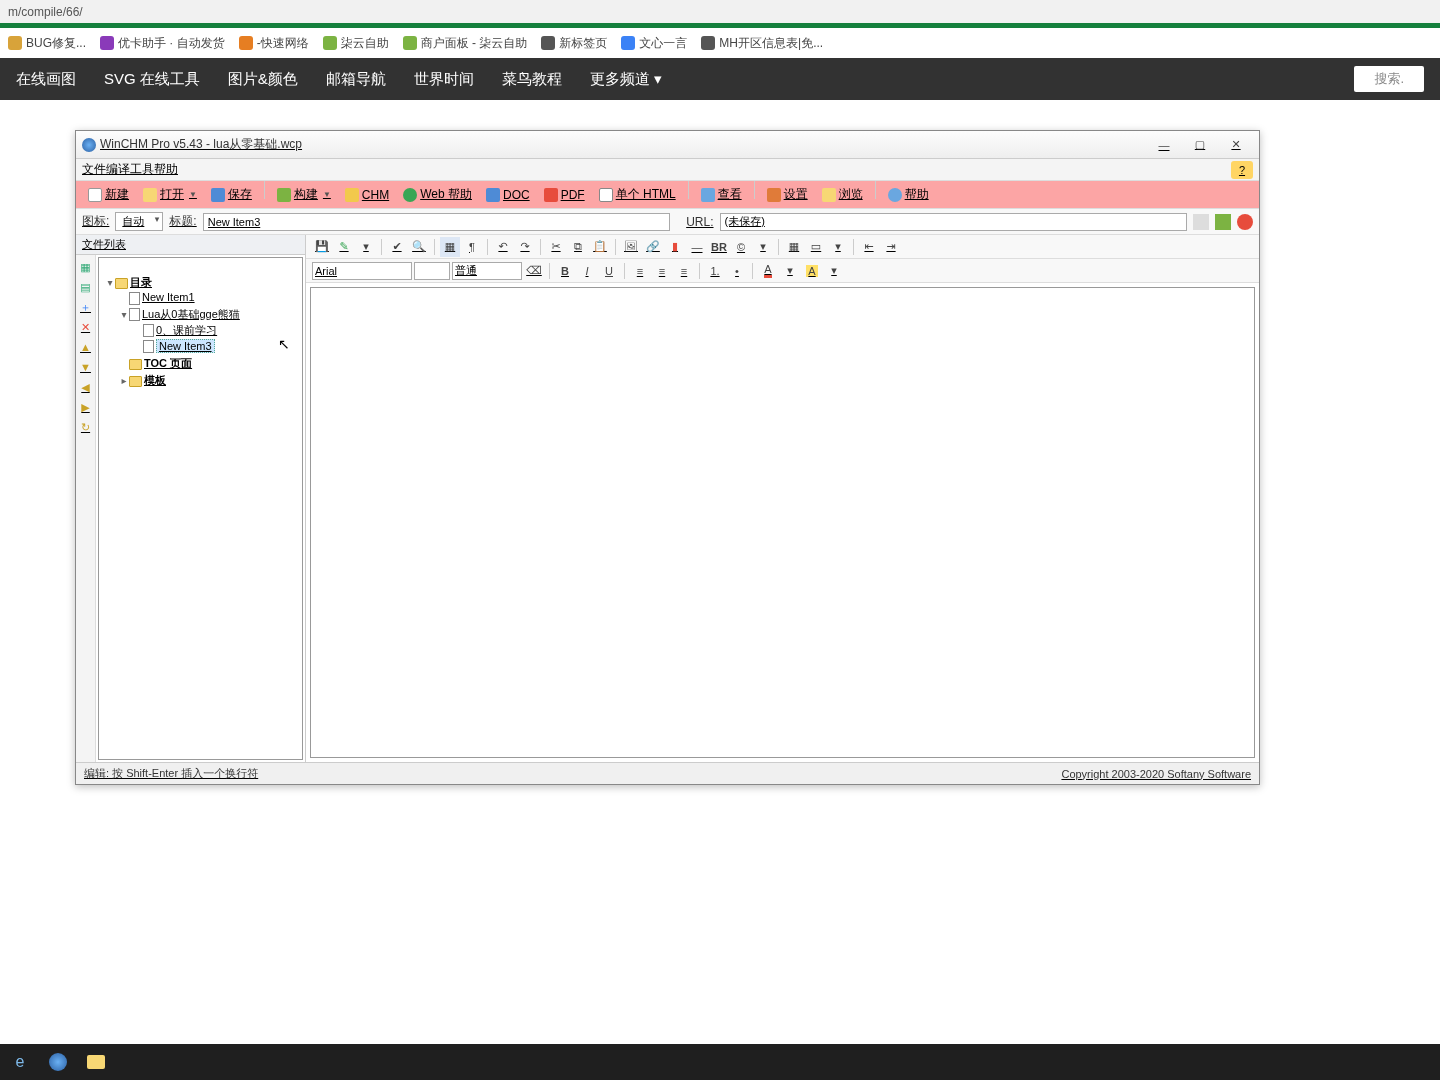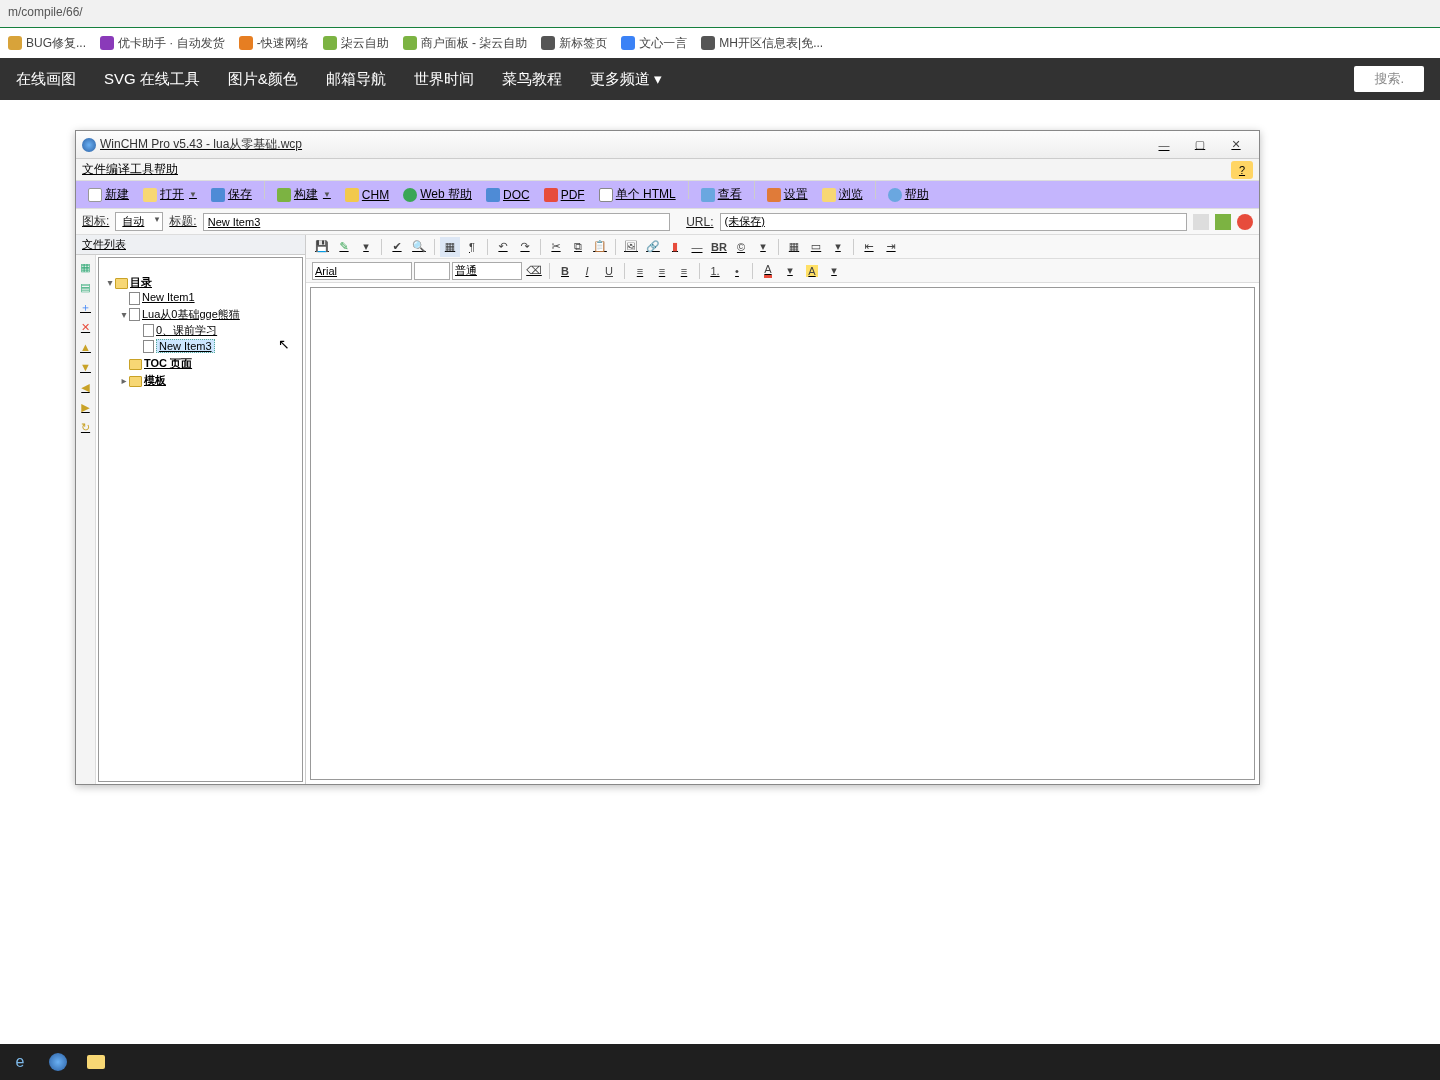--- a/index.html
+++ b/index.html
@@ -1,38 +1,38 @@
 <!DOCTYPE html>
 <html><head>
 <meta charset="utf-8">
 <style>
 * { box-sizing: border-box; margin: 0; padding: 0; font-family: "Microsoft YaHei", Arial, sans-serif; }
 body { background: #fff; width: 1440px; height: 1080px; overflow: hidden; position: relative; }
 
-.urlbar { height: 28px; background: #f1f1f1; border-bottom: 1px solid #15803d; font-size: 12px; color: #555; padding: 5px 8px; }
+.urlbar { height: 28px; background: #f1f1f1; border-bottom: 5px solid #15803d; font-size: 12px; color: #555; padding: 5px 8px; }
 .bookmarks { height: 30px; background: #fff; display: flex; align-items: center; gap: 14px; padding: 0 8px; font-size: 12px; color: #444; }
 .bookmarks .bm { display: flex; align-items: center; gap: 4px; cursor: pointer; }
 .bm-icon { width: 14px; height: 14px; border-radius: 3px; display: inline-block; }
 
 .navbar { height: 42px; background: #323232; display: flex; align-items: center; padding: 0 16px; gap: 28px; }
 .navbar a { color: #fff; font-size: 15px; text-decoration: none; cursor: pointer; }
 .navbar .search { margin-left: auto; background: #fff; padding: 4px 20px; font-size: 13px; color: #888; border-radius: 2px; }
 
 .apparea { position: absolute; left: 75px; top: 130px; width: 1185px; height: 655px; background: #fff; border: 1px solid #888; box-shadow: 0 2px 8px rgba(0,0,0,.25); display: flex; flex-direction: column; text-decoration: underline; }
 
 .titlebar { height: 28px; background: linear-gradient(#fdfdfd,#eee); border-bottom: 1px solid #ccc; display: flex; align-items: center; padding: 0 6px; font-size: 12px; }
 .titlebar .title { margin-left: 4px; color: #333; }
 .titlebar .winbtns { margin-left: auto; display: flex; gap: 2px; }
 .winbtn { width: 34px; height: 20px; display: flex; align-items: center; justify-content: center; cursor: pointer; font-size: 11px; color: #444; }
 
 .menubar { height: 22px; background: #f4f4f4; border-bottom: 1px solid #ddd; display: flex; align-items: center; padding: 0 6px; font-size: 12px; }
 .menubar span { cursor: pointer; }
 .menubar .rightlogo { margin-left: auto; width: 22px; height: 18px; background: #ffd564; border-radius: 3px; display: flex; align-items: center; justify-content: center; font-size: 11px; }
 
-.toolbar { height: 28px; background: #c4b5fd; border-bottom: 1px solid #ddd; display: flex; padding: 0 6px; gap: 2px; font-size: 12px; }
+.toolbar { height: 28px; background: #fca5a5; border-bottom: 1px solid #ddd; display: flex; padding: 0 6px; gap: 2px; font-size: 12px; }
 .toolbar .tb { display: flex; align-items: center; gap: 3px; padding: 2px 5px; cursor: pointer; border: 1px solid transparent; }
 .toolbar .sep { width: 1px; height: 18px; background: #ccc; margin: 0 4px; }
 .tbicon { width: 14px; height: 14px; display: inline-block; border-radius: 2px; }
 .dd-arrow { font-size: 8px; color: #555; margin-left: 2px; }
 
 .propbar { height: 26px; background: #f8f8f8; border-bottom: 1px solid #ddd; display: flex; align-items: center; padding: 0 6px; gap: 6px; font-size: 12px; }
 .propbar label { color: #333; }
 .propbar .sel { border: 1px solid #aaa; background: #fff; padding: 1px 18px 1px 6px; position: relative; font-size: 11px; }
 .propbar .sel::after { content: "▾"; position: absolute; right: 3px; font-size: 9px; color: #555; }
 .propbar input { border: 1px solid #aaa; padding: 1px 4px; font-size: 11px; height: 18px; }
@@ -315,20 +315,24 @@
         <div class="eb">▾</div>
         <div class="eb">
             <span style="background:#ffe066;padding:0 2px">A</span>
           </div>
         <div class="eb">▾</div>
       </div>
       <div class="canvas"></div>
     </div>
   </div>
 
+  <div class="statusbar">
+    <span>编辑: 按 Shift-Enter 插入一个换行符</span>
+    <span class="right">Copyright 2003-2020 Softany Software</span>
+  </div>
 </div>
 
 <div class="cursor">↖</div>
 
 <div class="taskbar">
   <div class="tbi" style="color:#7db8e8">e</div>
   <div class="tbi">
       <span style="width:18px;height:18px;background:radial-gradient(#6ab0f3,#2a5fa3);border-radius:50%;display:block"></span>
     </div>
   <div class="tbi">

